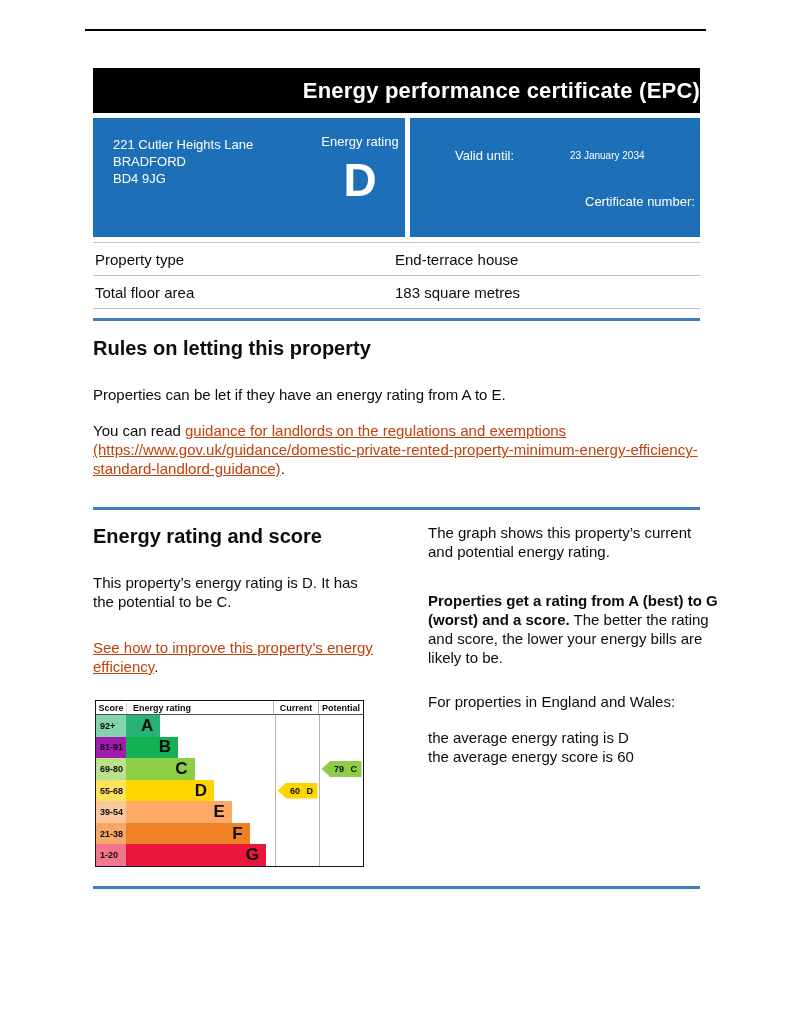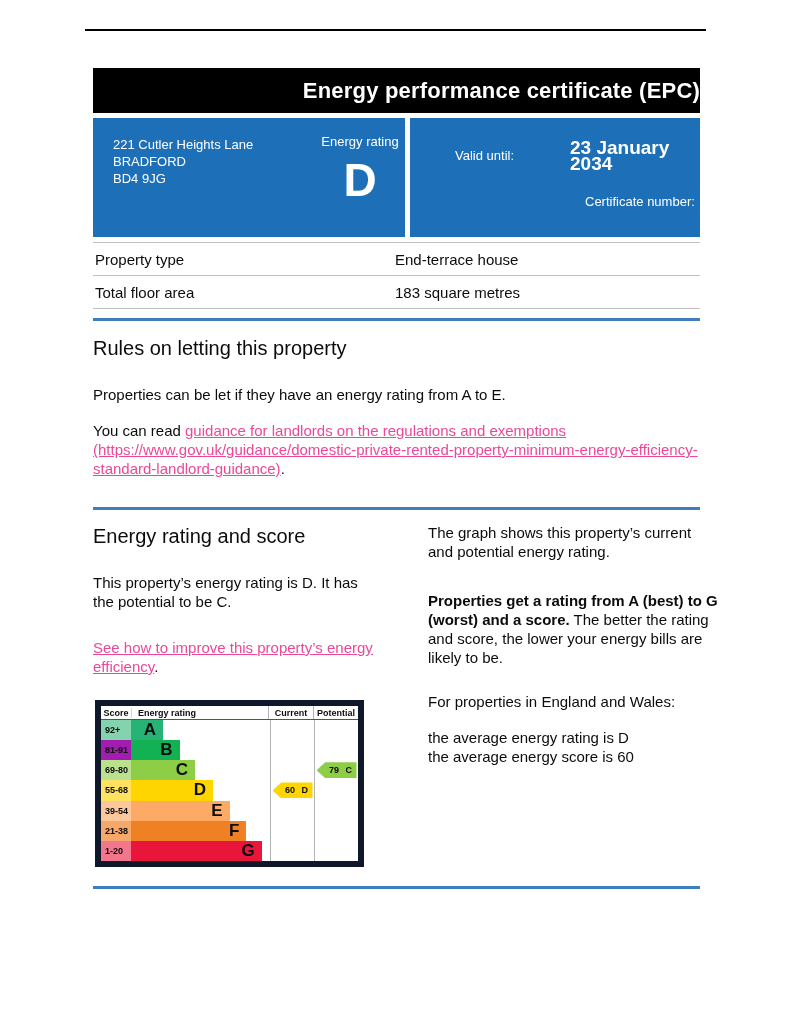--- a/index.html
+++ b/index.html
@@ -23,51 +23,51 @@
   
   .bluebox { background:#1d70b8; color:#fff; box-sizing:border-box; }
   #addr-box { left:93px; top:118px; width:245px; height:119px; padding:18px 0 0 20px;
               font-size:13px; line-height:17px; }
   #rating-box { left:315px; top:118px; width:90px; height:119px; text-align:center; }
   #rating-box .rlbl { font-size:13px; margin-top:16px; }
   #rating-box .rletter { font-size:46px; font-weight:bold; line-height:50px; margin-top:6px; }
   #valid-box { left:410px; top:118px; width:290px; height:76px; display:flex; align-items:center; }
   #cert-box  { left:410px; top:183px; width:290px; height:54px; display:flex; padding-top:11px; }
   .kv-label { width:115px; margin-left:20px; font-size:13px; line-height:16px; }
-  .kv-value { width:130px; font-size:19px; font-weight:bold; line-height:16px; }
+  .kv-value { width:130px; font-size:10px; font-weight:normal; line-height:16px; }
 
   
   #prop-table { left:93px; top:242px; width:607px; border-top:1px solid #bfc1c3; }
   .trow { display:flex; height:32px; align-items:center; border-bottom:1px solid #bfc1c3; font-size:15px; }
   .tlabel { width:302px; padding-left:2px; box-sizing:border-box; }
 
   
   .hr-blue { left:93px; width:607px; height:3px; background:#3f7dbc; }
   #hr1 { top:318px; } #hr2 { top:507px; } #hr3 { top:886px; }
 
-  .h2 { font-size:20px; font-weight:normal; }
+  .h2 { font-size:20px; font-weight:bold; }
   .body-text { font-size:15px; line-height:19px; }
-  a.link { color:#ec4899; text-decoration:underline; cursor:pointer;margin-top:6px; }
+  a.link { color:#c2410c; text-decoration:underline; cursor:pointer;margin-top:6px; }
 
   #rules-heading { left:93px; top:337px; }
   #rules-p1 { left:93px; top:385px; width:607px; }
   #rules-p2 { left:93px; top:421px; width:607px; }
 
   #score-heading { left:93px; top:525px; }
   #score-desc { left:93px; top:573px; width:285px; }
   #improve-link { left:93px; top:638px; width:285px; }
 
   #rp1 { left:428px; top:523px; width:285px; }
   #rp2 { left:428px; top:591px; width:290px; }
   #rp3 { left:428px; top:692px; width:285px; }
   #rp4 { left:428px; top:728px; width:285px; }
 
   
   #epc-chart { left:95px; top:700px; width:269px; height:167px;
-               border:6px solid #0f172a; box-sizing:border-box;
+               border:1px solid #0f172a; box-sizing:border-box;
                display:flex; flex-direction:column; background:#fff; }
   #epc-header { display:flex; height:14px; border-bottom:1px solid #50545a;
                 font-size:9px; font-weight:bold; align-items:center; box-sizing:border-box; }
   #epc-rows { flex:1; display:flex; flex-direction:column; }
   .hc-score { width:30px; text-align:center; }
   .hc-rating { flex:1; padding-left:6px; border-left:1px solid #d5d6d8; }
   .hc-cur, .hc-pot { width:44px; text-align:center; border-left:1px solid #b1b4b6;
                      align-self:stretch; display:flex; align-items:center; justify-content:center; }
   .epc-row { flex:1; display:flex; }
   .cell-score { width:30px; display:flex; align-items:center; padding-left:4px;

